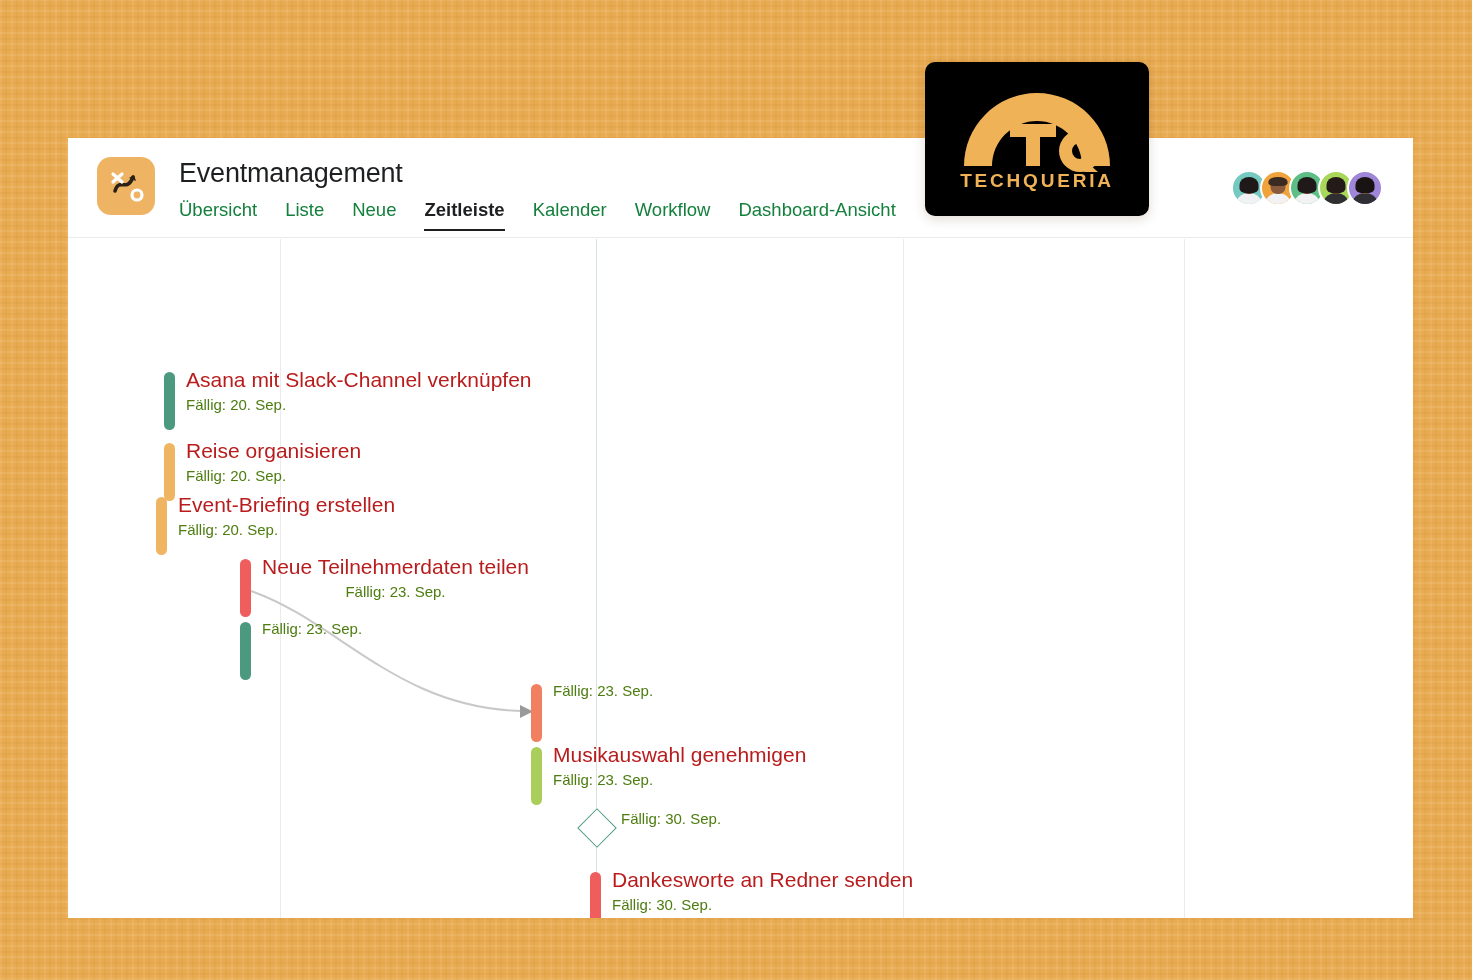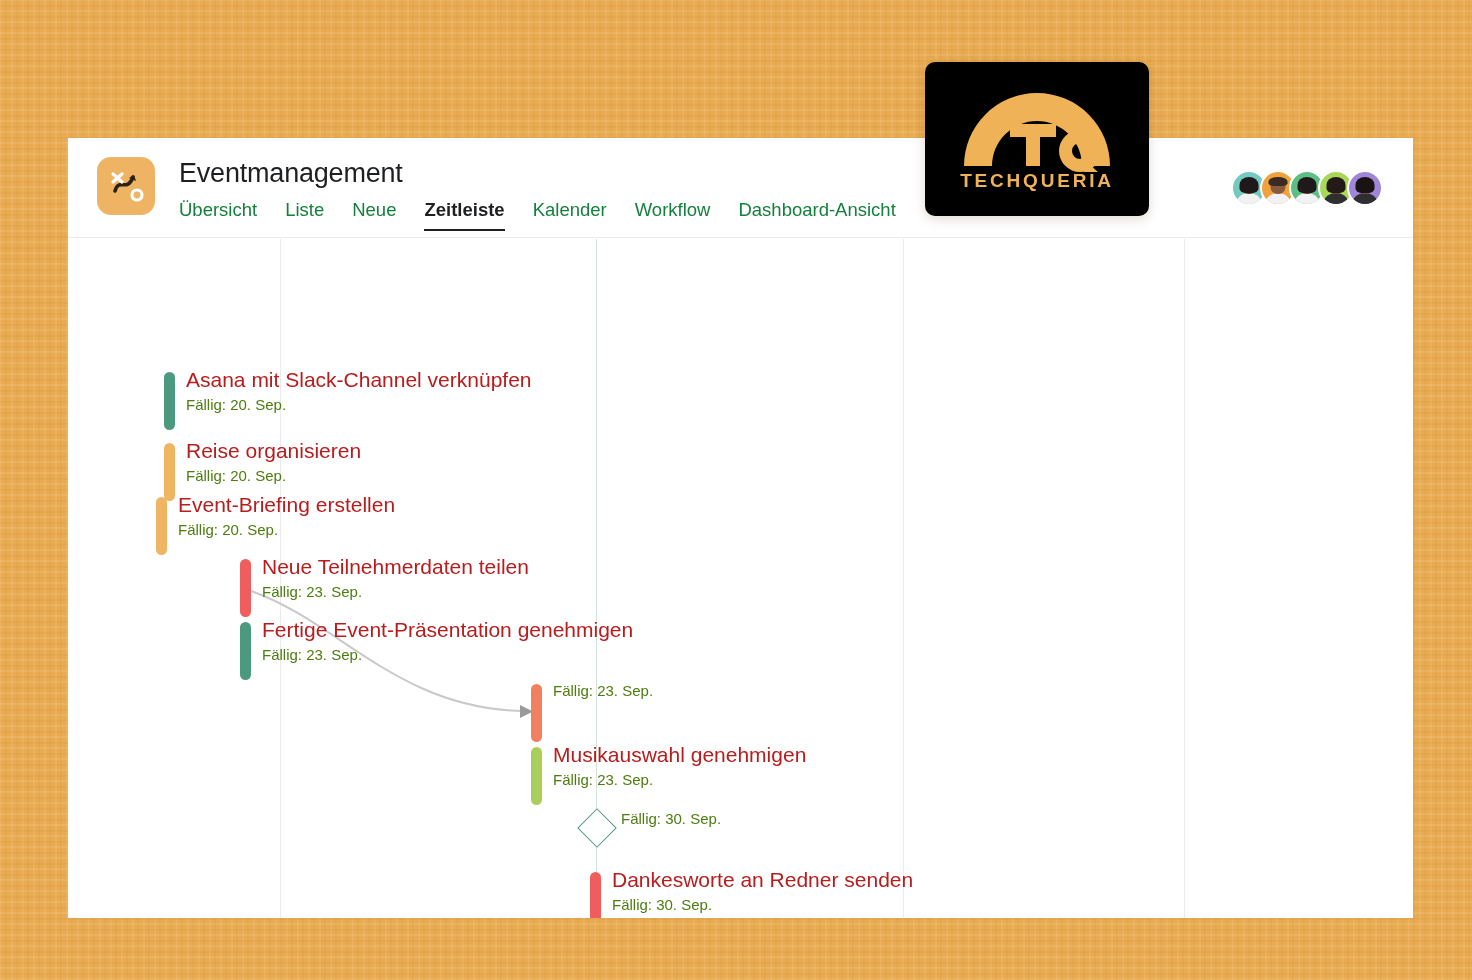--- a/index.html
+++ b/index.html
@@ -325,32 +325,31 @@
     </div>
 
     <div class="task-row" style="left:88px; top:258px;">
       <div class="task-bar" style="height:58px; background:#efb562;"></div>
       <div class="task-text">
         <div class="task-name">Event-Briefing erstellen</div>
         <div class="task-due">Fällig: 20. Sep.</div>
       </div>
     </div>
 
-    <div class="task-row" style="left:172px; top:320px;">
+    <div class="task-row" style="left:172px; top:320px;text-align:center;">
       <div class="task-bar" style="height:58px; background:#ef5d5d;"></div>
       <div class="task-text">
         <div class="task-name">Neue Teilnehmerdaten teilen</div>
         <div class="task-due">Fällig: 23. Sep.</div>
       </div>
     </div>
 
     <div class="task-row" style="left:172px; top:383px;">
       <div class="task-bar" style="height:58px; background:#4b9a80;"></div>
       <div class="task-text">
-        <div class="task-name">Fertige Event-Präsentation genehmigen</div>
         <div class="task-due">Fällig: 23. Sep.</div>
       </div>
     </div>
 
     <div class="task-row" style="left:463px; top:445px;">
       <div class="task-bar" style="height:58px; background:#f0805f;"></div>
       <div class="task-text">
         <div class="task-due">Fällig: 23. Sep.</div>
       </div>
     </div>

